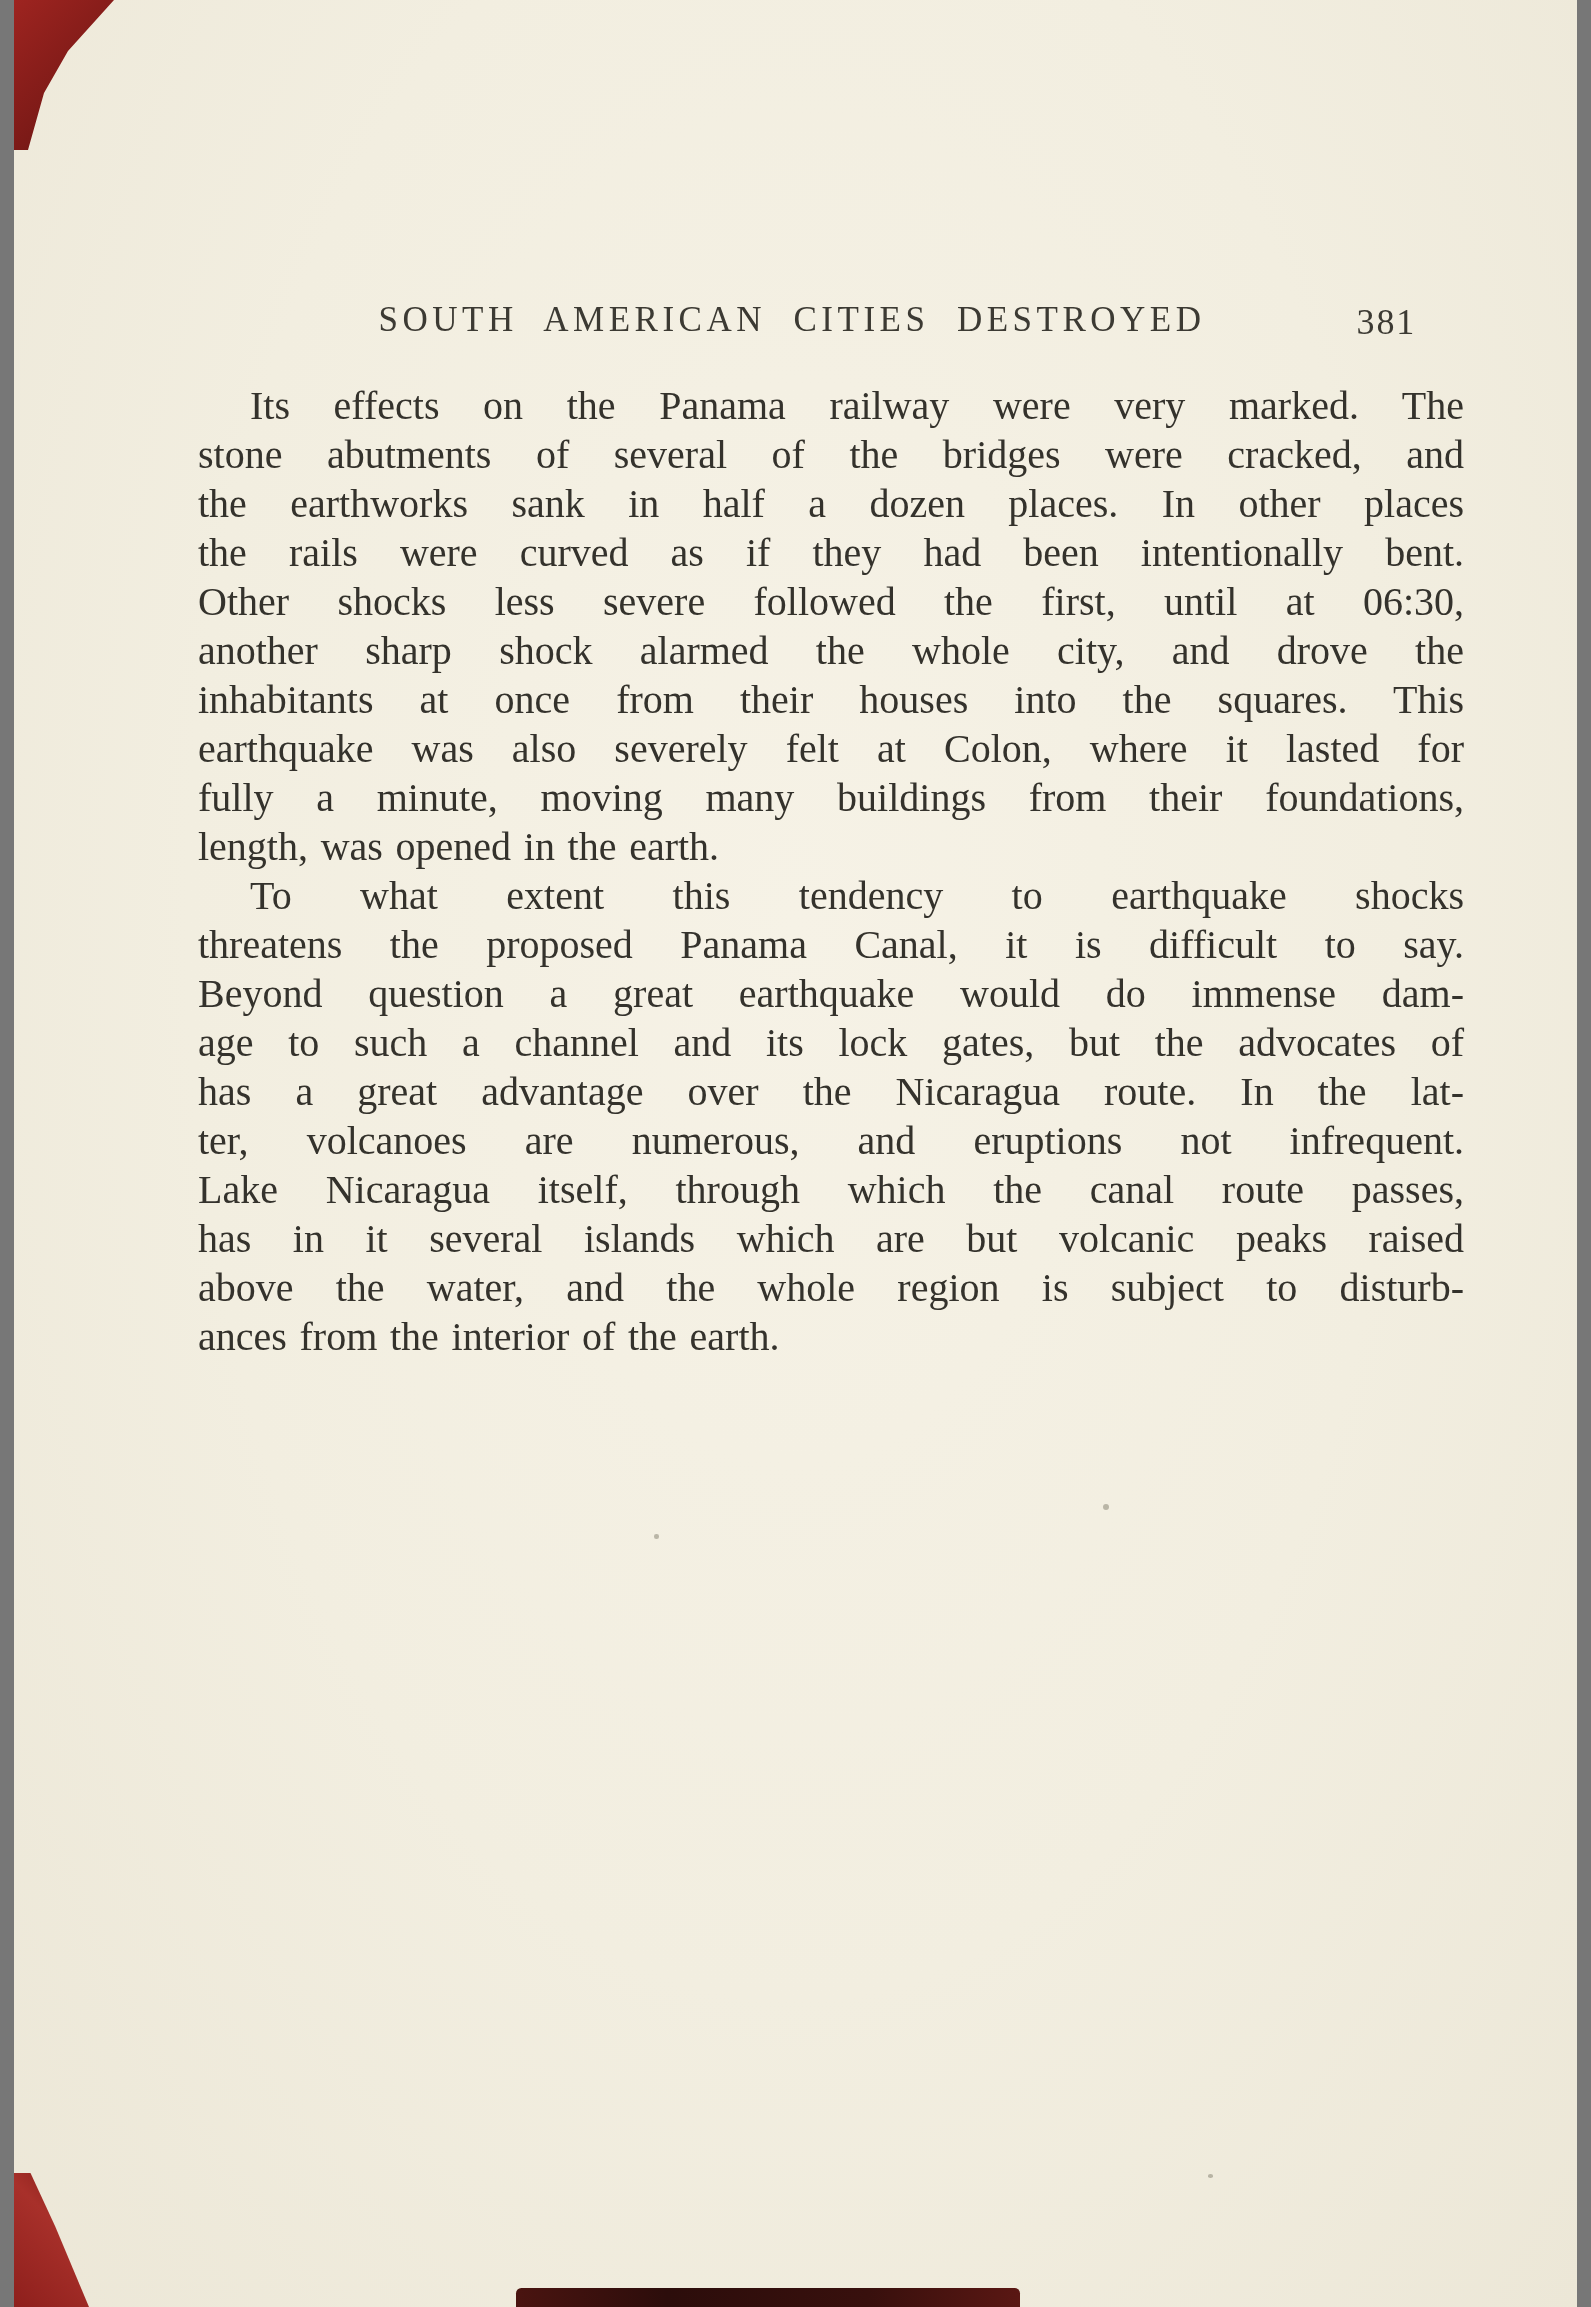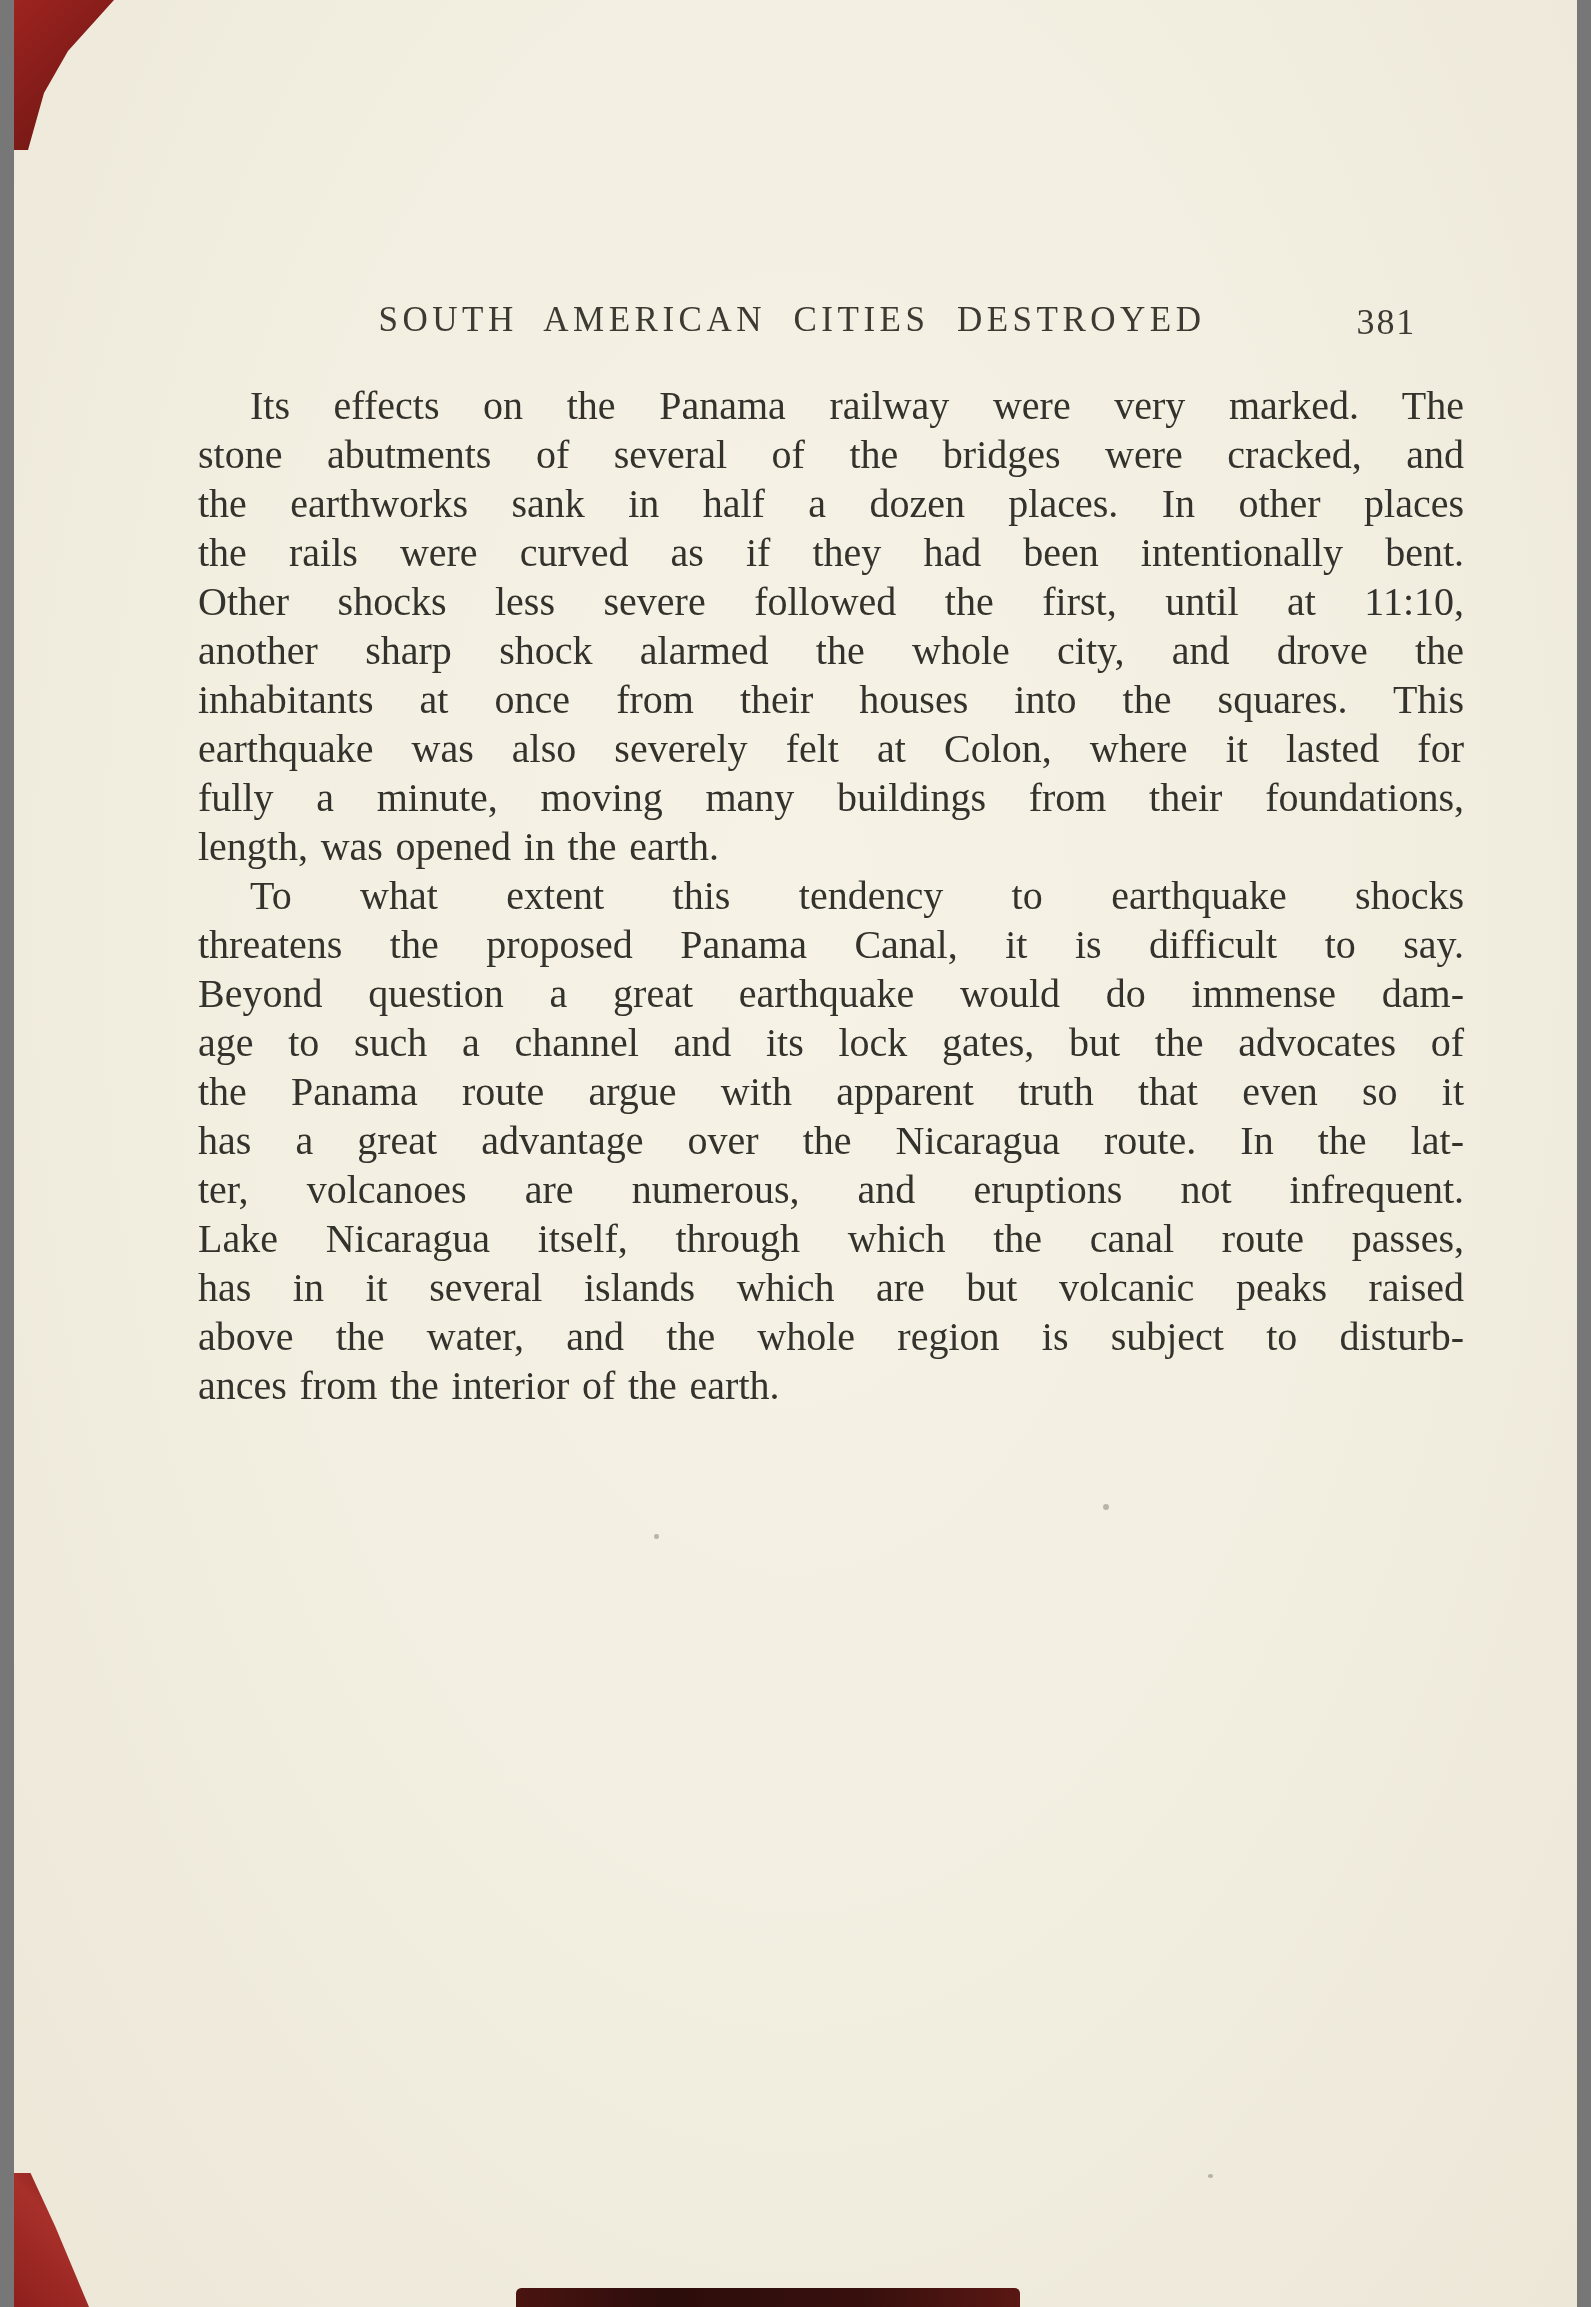--- a/index.html
+++ b/index.html
@@ -80,33 +80,32 @@
     <span class="title">SOUTH AMERICAN CITIES DESTROYED</span>
     <span class="pagenum">381</span>
   </div>
 
   <div class="body">
       <div class="para">
         <div class="line first">Its effects on the Panama railway were very marked.  The</div>
         <div class="line">stone abutments of several of the bridges were cracked, and</div>
         <div class="line">the earthworks sank in half a dozen places.  In other places</div>
         <div class="line">the rails were curved as if they had been intentionally bent.</div>
-        <div class="line">Other shocks less severe followed the first, until at 11:10,</div>
+        <div class="line">Other shocks less severe followed the first, until at 06:30,</div>
         <div class="line">another sharp shock alarmed the whole city, and drove the</div>
         <div class="line">inhabitants at once from their houses into the squares.  This</div>
         <div class="line">earthquake was also severely felt at Colon, where it lasted for</div>
         <div class="line">fully a minute, moving many buildings from their foundations,</div>
         <div class="line last">length, was opened in the earth.</div>
       </div>
       <div class="para">
         <div class="line first">To what extent this tendency to earthquake shocks</div>
         <div class="line">threatens the proposed Panama Canal, it is difficult to say.</div>
         <div class="line">Beyond question a great earthquake would do immense dam-</div>
         <div class="line">age to such a channel and its lock gates, but the advocates of</div>
-        <div class="line">the Panama route argue with apparent truth that even so it</div>
         <div class="line">has a great advantage over the Nicaragua route.  In the lat-</div>
         <div class="line">ter, volcanoes are numerous, and eruptions not infrequent.</div>
         <div class="line">Lake Nicaragua itself, through which the canal route passes,</div>
         <div class="line">has in it several islands which are but volcanic peaks raised</div>
         <div class="line">above the water, and the whole region is subject to disturb-</div>
         <div class="line last">ances from the interior of the earth.</div>
       </div>
     </div>
 
 </div>

